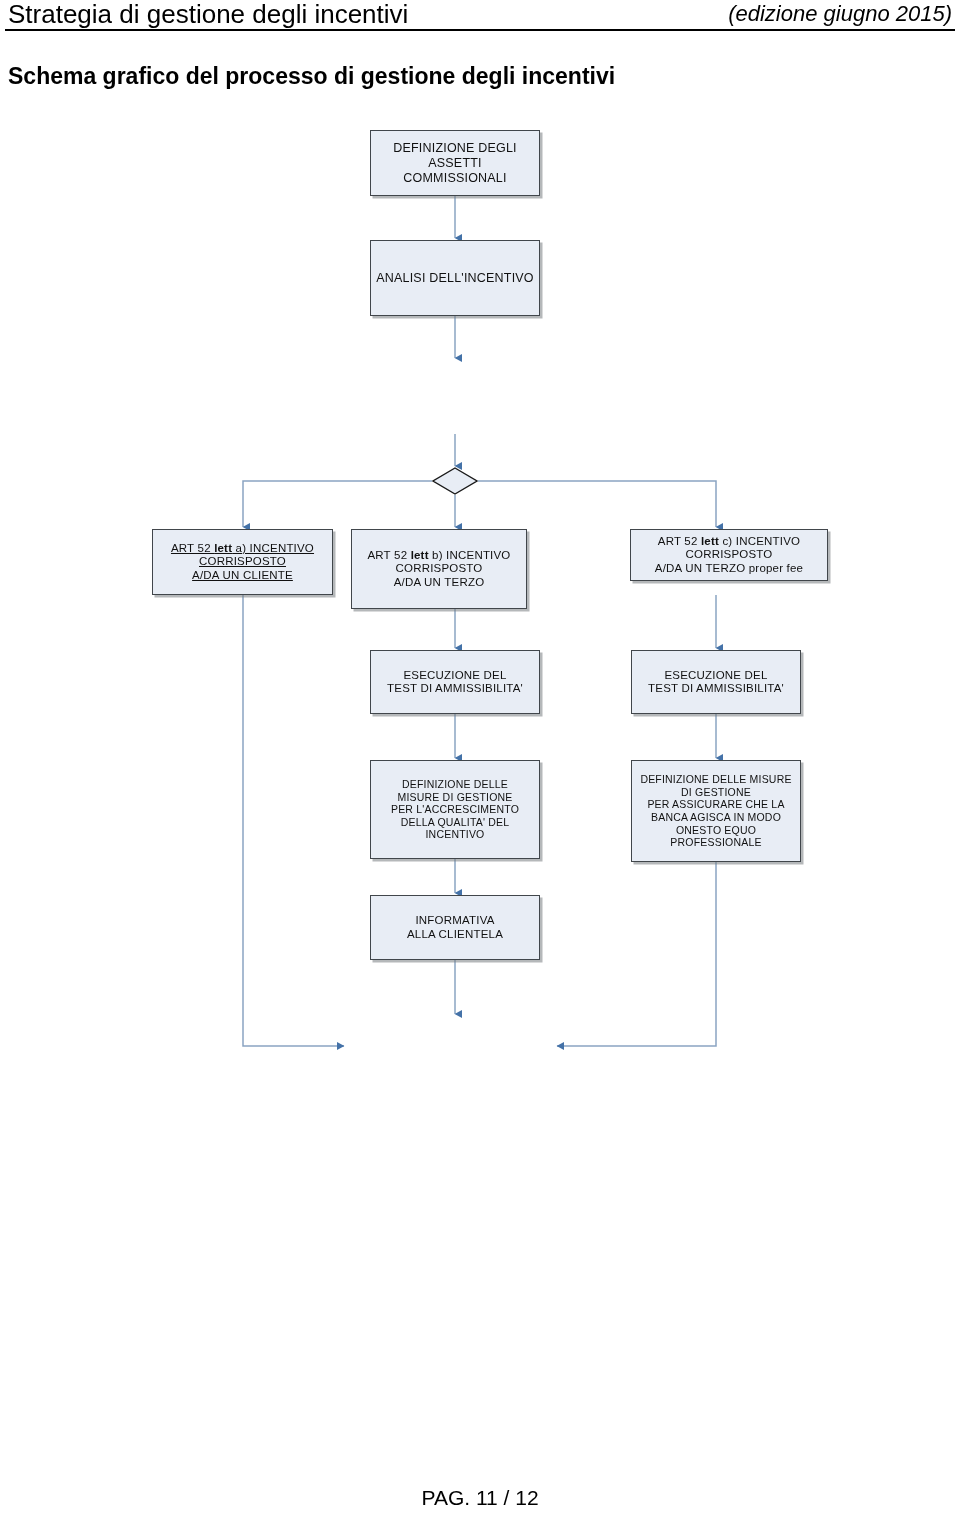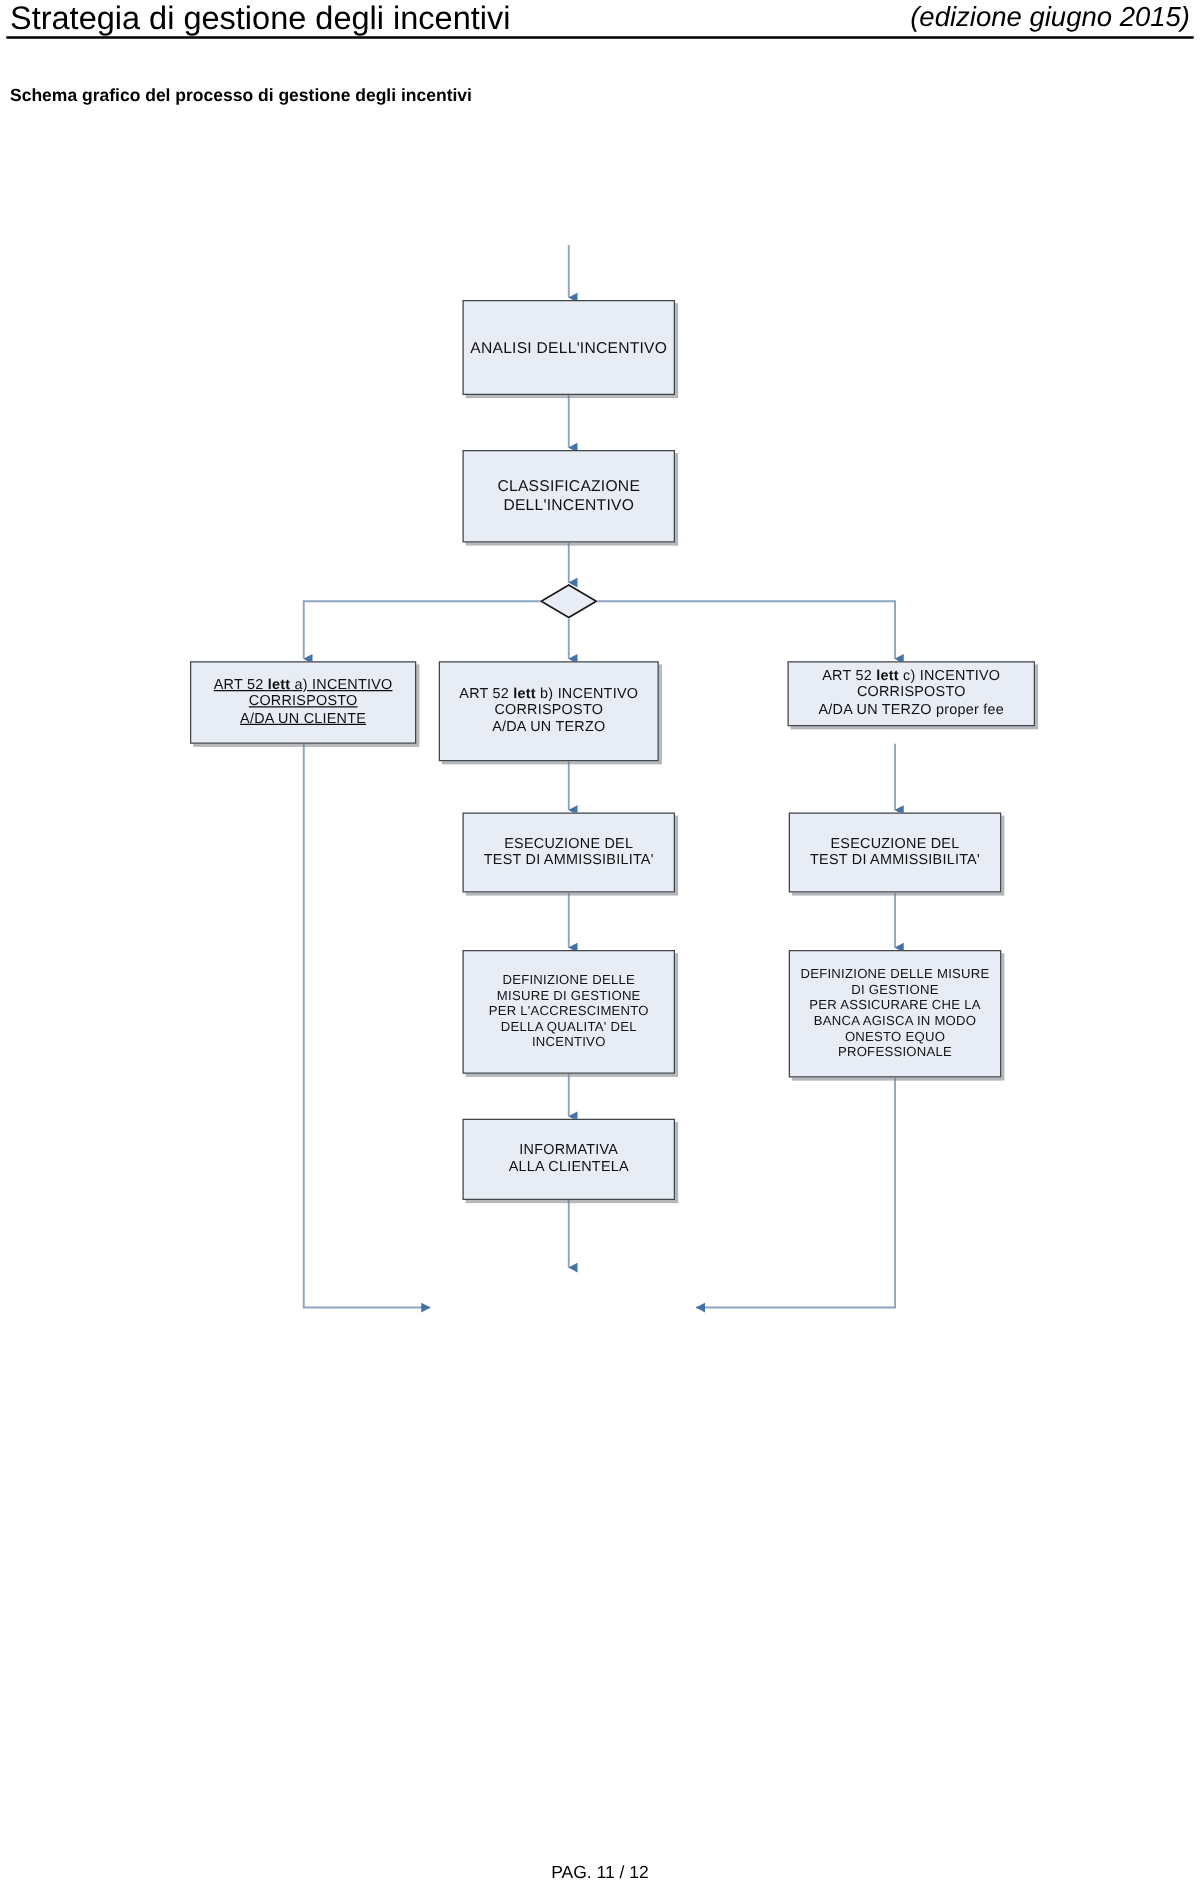--- a/index.html
+++ b/index.html
@@ -49,21 +49,21 @@
     width: 950px;
     height: 0;
     border-top: 2px solid #000000;
   }
 
   
   #section-title {
     position: absolute;
     left: 8px;
     top: 64px;
-    font-size: 14px;
+    font-size: 23px;
     font-weight: bold;
     line-height: 24px;
     white-space: nowrap;
   }
 
   
   #flowchart {
     position: absolute;
     left: 0;
     top: 0;
@@ -112,21 +112,21 @@
     height: 28px;
   }
 
   
   #page-footer {
     position: absolute;
     left: 0;
     top: 1487px;
     width: 960px;
     text-align: center;
-    font-size: 14px;
+    font-size: 21px;
     line-height: 21px;
   }
 </style>
 </head>
 <body>
 
 <div id="page-header">
   <div id="header-left">Strategia di gestione degli incentivi</div>
   <div id="header-right">(edizione giugno 2015)</div>
   <div id="header-rule"></div>
@@ -174,25 +174,25 @@
       <line x1="455" y1="859" x2="455" y2="893" marker-end="url(#arrow-down)"></line>
 
       <line x1="455" y1="960" x2="455" y2="1014" marker-end="url(#arrow-down)"></line>
 
       <path d="M243,595 L243,1046 L344,1046" marker-end="url(#arrow-right)"></path>
 
       <path d="M716,862 L716,1046 L557,1046" marker-end="url(#arrow-left)"></path>
     </g>
   </svg>
 
+  <div class="node big-text" style="left:370px; top:130px; width:170px; height:66px;">DEFINIZIONE DEGLI
+ASSETTI COMMISSIONALI</div>
 
   <div class="node big-text" style="left:370px; top:240px; width:170px; height:76px;">ANALISI DELL'INCENTIVO</div>
 
-  <div class="node big-text" style="left:370px; top:360px; width:170px; height:74px;">CLASSIFICAZIONE
-DELL'INCENTIVO</div>
 
   <div id="decision-node" style="left:432px; top:467px;">
     <svg width="46" height="28" viewBox="0 0 46 28" xmlns="http://www.w3.org/2000/svg">
       <polygon points="23,1 45,14 23,27 1,14" fill="#e8edf5" stroke="#1a1a1a" stroke-width="1.4"></polygon>
     </svg>
   </div>
 
   <div class="node" style="left:152px; top:529px; width:181px; height:66px;text-decoration:underline;">
     <span><span>ART  52 </span><b>lett</b><span>  a) INCENTIVO
 CORRISPOSTO

